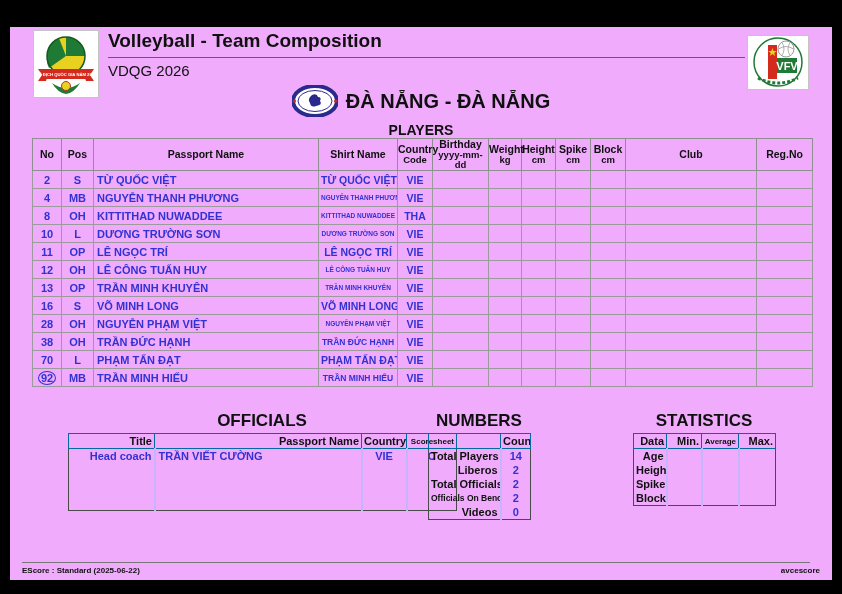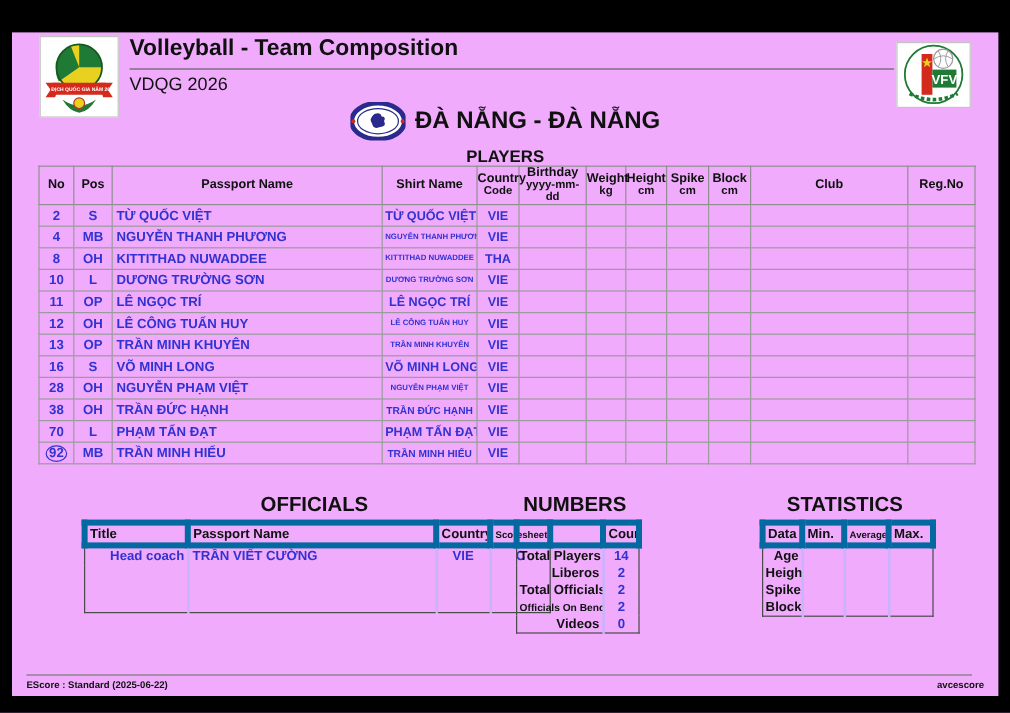--- a/index.html
+++ b/index.html
@@ -37,21 +37,21 @@
   td.shirt-normal { font-size:10.5px; }
   td.shirt-medium { font-size:8.5px; }
   td.shirt-small  { font-size:6.5px; }
   .capt { display:inline-block; border:1px solid #3232d0; border-radius:50%; padding:0 2px; line-height:12px; }
 
   
   .sec { position:absolute; top:384px; }
   .sec-title { display:flex; justify-content:center; white-space:nowrap; font-size:17px; font-weight:bold; color:#101010; height:22px; }
   .sec table { width:100%; border:1px solid #4a4a4a; }
   .sec th, .sec td { padding:0 2px; overflow:hidden; white-space:nowrap; }
-  .sec th { border:5px solid #0369a1; height:14px; font-size:11px; font-weight:bold; color:#101010; text-align:left; }
+  .sec th { border:1px solid #0369a1; height:14px; font-size:11px; font-weight:bold; color:#101010; text-align:right; }
   .sec td { border-left:2px solid #c4b5fd; font-size:11px; height:14px; }
   .sec td:first-child { border-left:none; }
   #officials { left:22px; width:388px;margin-left:36px; }
   #officials table { height:78px; }
   #numbers { left:418px; width:102px; }
   #numbers table { height:78px; }
   #colors { left:527px; width:91px; }
   #colors table { height:49px; }
   #statistics { left:623px; width:142px; }
   #statistics table { height:71px; }

